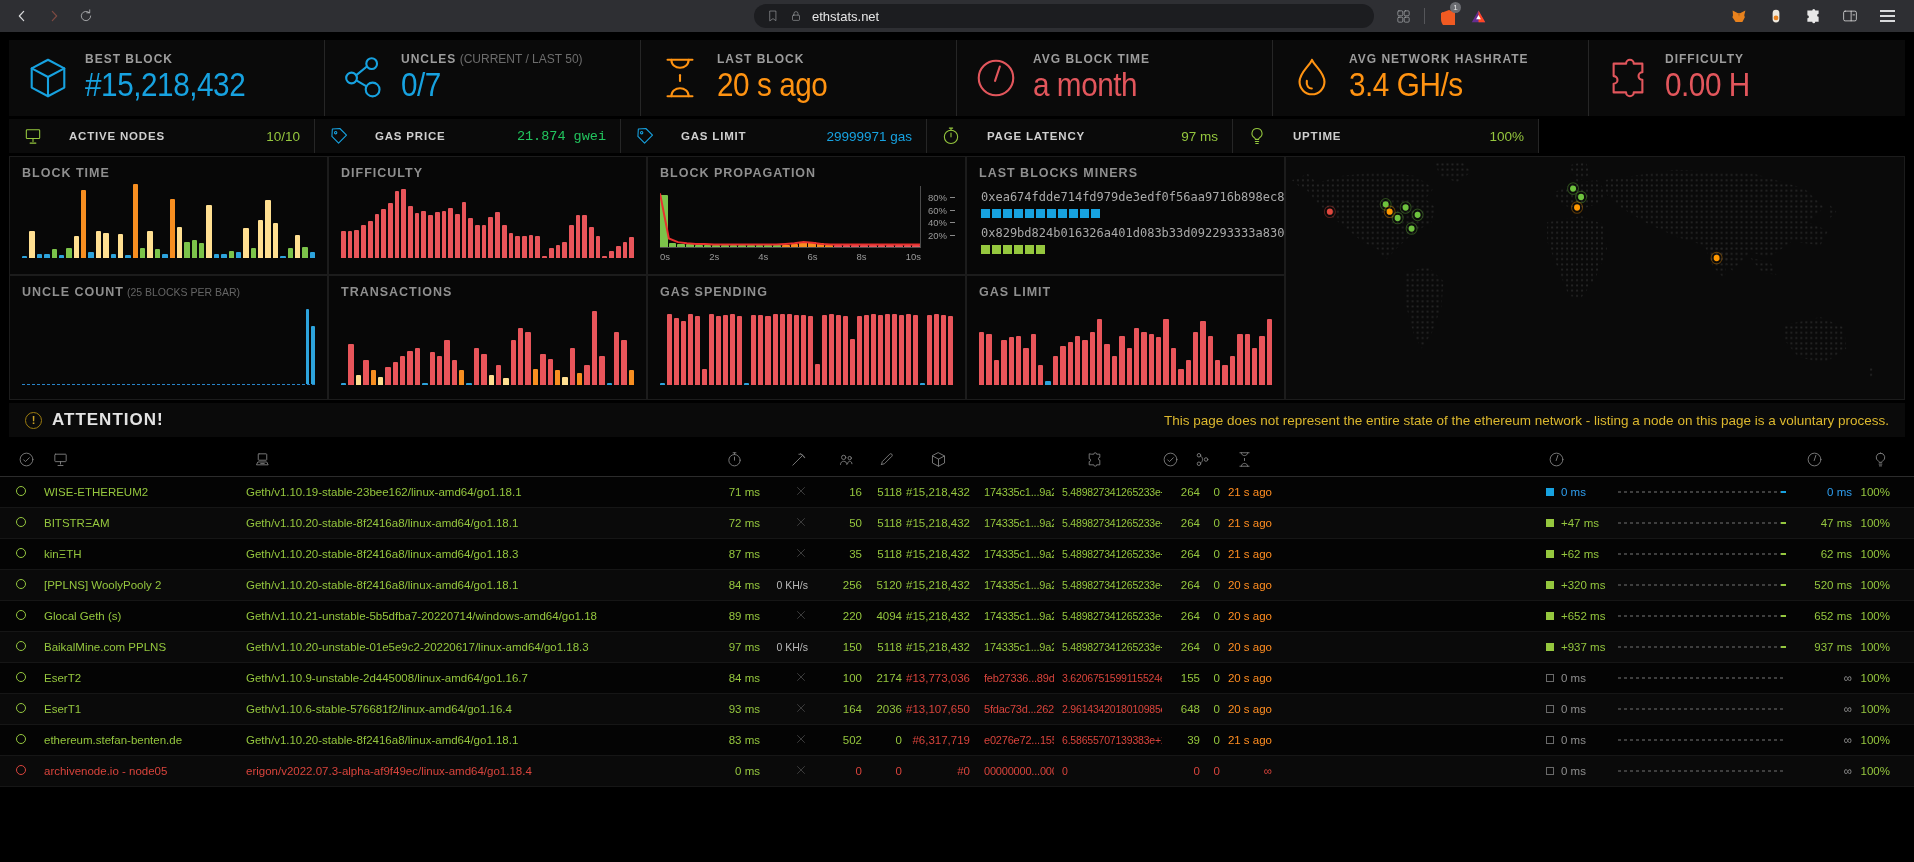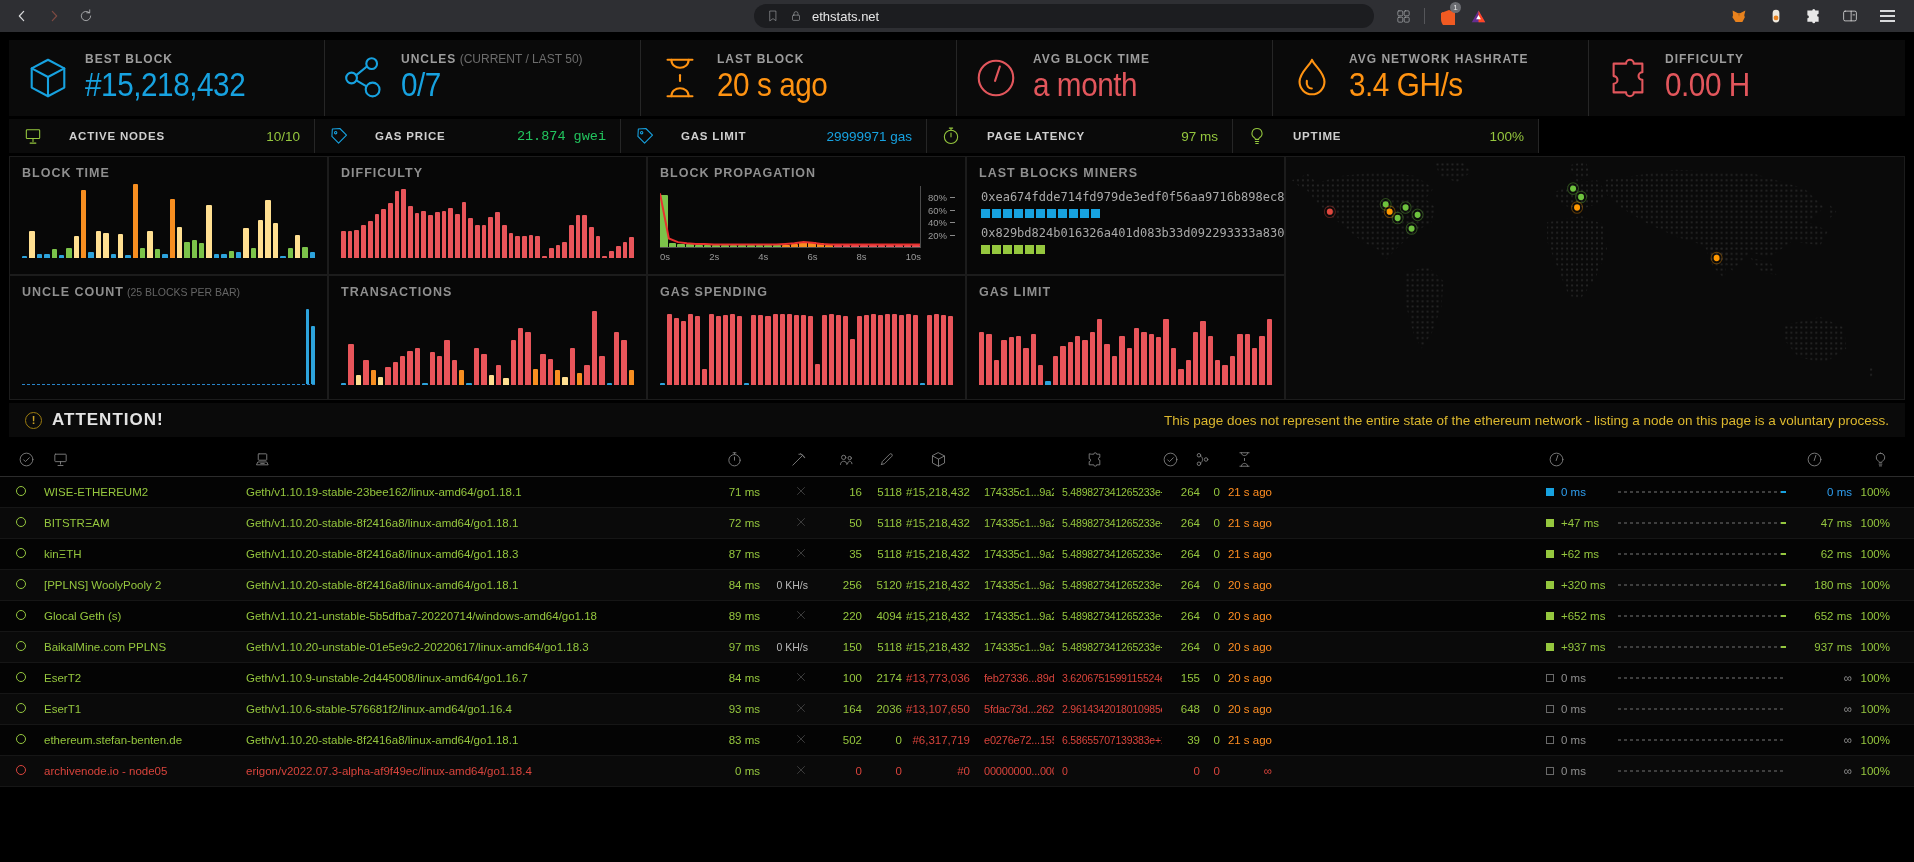--- a/index.html
+++ b/index.html
@@ -1540,21 +1540,21 @@
         <div class="cell c-g r">0</div>
         <div class="cell c-o r">20 s ago</div>
         <div class="cell"></div>
         <div class="cell prop-cell">
           <span class="sq" style="background: rgb(149, 199, 62);"></span>
           <span class="c-g">+320 ms</span>
         </div>
         <div class="cell">
           <div class="dash-line cap" style="color: rgb(149, 199, 62);"></div>
         </div>
-        <div class="cell r c-g">180 ms</div>
+        <div class="cell r c-g">520 ms</div>
         <div class="cell r c-g" style="padding-right: 16px;">100%</div>
       </div>
       <div class="trow">
         <div class="cell"><span class="st" style="display: inline-block; border-color: rgb(149, 199, 62);"></span></div>
         <div class="cell c-g">Glocal Geth (s)</div>
         <div class="cell c-g">Geth/v1.10.21-unstable-5b5dfba7-20220714/windows-amd64/go1.18</div>
         <div class="cell c-g r">89 ms</div>
         <div class="cell r" style="padding-right: 10px;"><svg class="ic x-ic">
             <use href="#i-x"></use>
           </svg></div>

